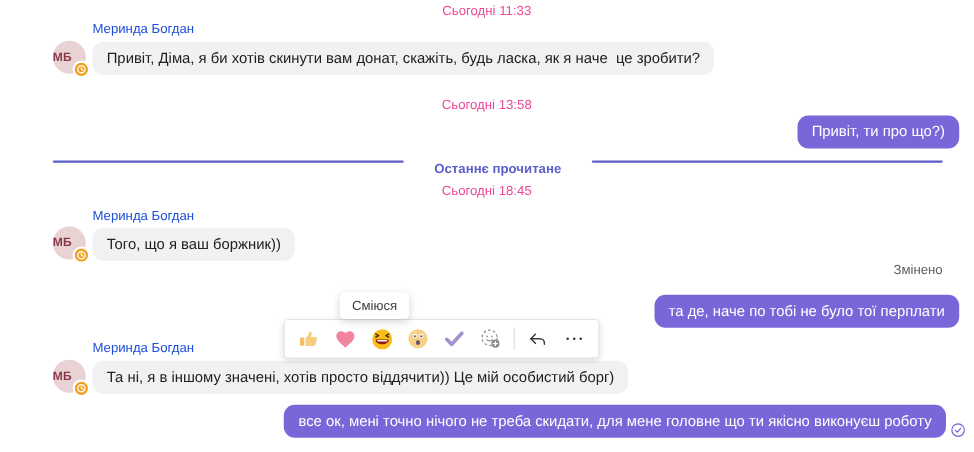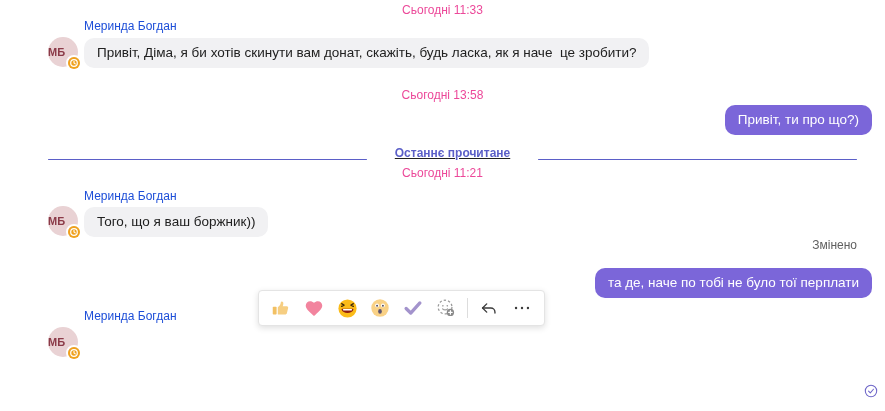--- a/index.html
+++ b/index.html
@@ -8,21 +8,21 @@
   .date-header{position:absolute;left:0;width:100%;text-align:center;font-size:12px;color:#ec4899;}
   .sender-name{position:absolute;font-size:12px;color:#1d4ed8;}
   .avatar{position:absolute;width:30px;height:30px;border-radius:50%;background:#e9d2d4;
           display:flex;align-items:center;justify-content:flex-start;font-size:11px;font-weight:bold;color:#8b3a48;}
   .badge{position:absolute;right:-4px;bottom:-4px;width:12px;height:12px;border-radius:50%;
          border:2px solid #fff;line-height:0;}
   .bubble{position:absolute;max-width:620px;padding:7px 13px;border-radius:10px;font-size:13.5px;
           line-height:1.2;white-space:pre-wrap;}
   .bubble.in{background:#f1f1f3;color:#212121;}
   .bubble.out{background:#7b66d9;color:#fff;margin-left:20px;}
-  .read-divider{position:absolute;left:48px;right:28px;display:flex;align-items:flex-end;gap:28px;height:14px;text-decoration:underline;}
+  .read-divider{position:absolute;left:48px;right:28px;display:flex;align-items:flex-start;gap:28px;height:14px;}
   .read-divider .line{flex:1;height:1.5px;background:#5b5fc8;border-radius:1px;}
   .read-divider .label{font-size:12px;font-weight:bold;color:#5b5fc8;white-space:nowrap;}
   .edited-label{position:absolute;font-size:12px;color:#5f5f5f;}
   .rtooltip{position:absolute;background:#fff;border-radius:4px;box-shadow:0 2px 8px rgba(0,0,0,.18);
             padding:5px 11px;font-size:12px;color:#424242;z-index:11;}
   .rbar{position:absolute;display:flex;align-items:center;gap:9px;background:#fff;border:1px solid #e4e4e4;
         border-radius:4px;box-shadow:0 2px 6px rgba(0,0,0,.13);padding:5px 10px;z-index:10;}
   .rbtn{width:24px;height:24px;display:flex;align-items:center;justify-content:center;cursor:pointer;
         background:none;border:none;padding:0;}
   .rbar .vsep{width:1px;height:20px;background:#ddd;}
@@ -52,38 +52,39 @@
   <div class="date-header" style="top:88px">Сьогодні 13:58</div>
 
   <div class="bubble out" style="right:13px;top:105px">Привіт, ти про що?)</div>
 
   <div class="read-divider" style="top:146px">
     <span class="line"></span>
     <span class="label">Останнє прочитане</span>
     <span class="line"></span>
   </div>
 
-  <div class="date-header" style="top:166px">Сьогодні 11:21</div>
+  <div class="date-header" style="top:166px">Сьогодні 18:45</div>
 
   <div class="sender-name" style="left:84px;top:189px">Меринда Богдан</div>
   <div class="avatar" style="left:48px;top:206px">
     <span>МБ</span>
     <span class="badge">
       <svg viewBox="0 0 12 12" width="12" height="12">
           <circle cx="6" cy="6" r="6" fill="#efa11d"></circle>
           <circle cx="6" cy="6" r="3.3" fill="none" stroke="#fff" stroke-width="1.2"></circle>
           <path d="M6 4.3V6l1.3.9" stroke="#fff" stroke-width="1.1" fill="none" stroke-linecap="round"></path>
         </svg>
     </span>
   </div>
   <div class="bubble in" style="left:84px;top:207px">Того, що я ваш боржник))</div>
 
   <div class="edited-label" style="right:28px;top:238px">Змінено</div>
   <div class="bubble out" style="right:13px;top:268px">та де, наче по тобі не було тої перплати</div>
 
+  <div class="rtooltip" style="left:309px;top:266px">Сміюся</div>
 
   <div class="rbar" style="left:258px;top:290px">
     <button class="rbtn">
       <span>
         <svg viewBox="0 0 24 24" width="22" height="22">
             <path fill="#f2c063" d="M3.8 10.6h2.6c.4 0 .8.4.8.8v6.8c0 .4-.4.8-.8.8H3.8c-.4 0-.8-.4-.8-.8v-6.8c0-.4.4-.8.8-.8z"></path>
             <path fill="#f6ce82" d="M8.5 18.6v-7.4c1.2-1 2.6-2.4 3-3.9.3-1 .2-2.5 1.3-2.5 1.5 0 2 1.4 1.7 3-.2 1-.7 2.3-.7 2.3h4.6c.9 0 1.6.9 1.4 1.8l-1.3 5.6c-.2 1-1.1 1.7-2.1 1.7H9.1c-.3 0-.6-.2-.6-.6z"></path>
           </svg>
       </span>
     </button>
@@ -161,21 +162,23 @@
   <div class="avatar" style="left:48px;top:327px">
     <span>МБ</span>
     <span class="badge">
       <svg viewBox="0 0 12 12" width="12" height="12">
           <circle cx="6" cy="6" r="6" fill="#efa11d"></circle>
           <circle cx="6" cy="6" r="3.3" fill="none" stroke="#fff" stroke-width="1.2"></circle>
           <path d="M6 4.3V6l1.3.9" stroke="#fff" stroke-width="1.1" fill="none" stroke-linecap="round"></path>
         </svg>
     </span>
   </div>
+  <div class="bubble in" style="left:84px;top:328px">Та ні, я в іншому значені, хотів просто віддячити)) Це мій особистий борг)</div>
 
+  <div class="bubble out" style="right:25px;top:368px">все ок, мені точно нічого не треба скидати, для мене головне що ти якісно виконуєш роботу</div>
   <span class="delivered" style="right:7px;top:384px">
     <svg viewBox="0 0 16 16" width="14" height="14">
         <circle cx="8" cy="8" r="6.5" fill="none" stroke="#6e66c8" stroke-width="1.2"></circle>
         <path d="M5.2 8.2l2 2 3.6-4.2" fill="none" stroke="#6e66c8" stroke-width="1.2" stroke-linecap="round" stroke-linejoin="round"></path>
       </svg>
   </span>
 
 </div>
 
 </body></html>

